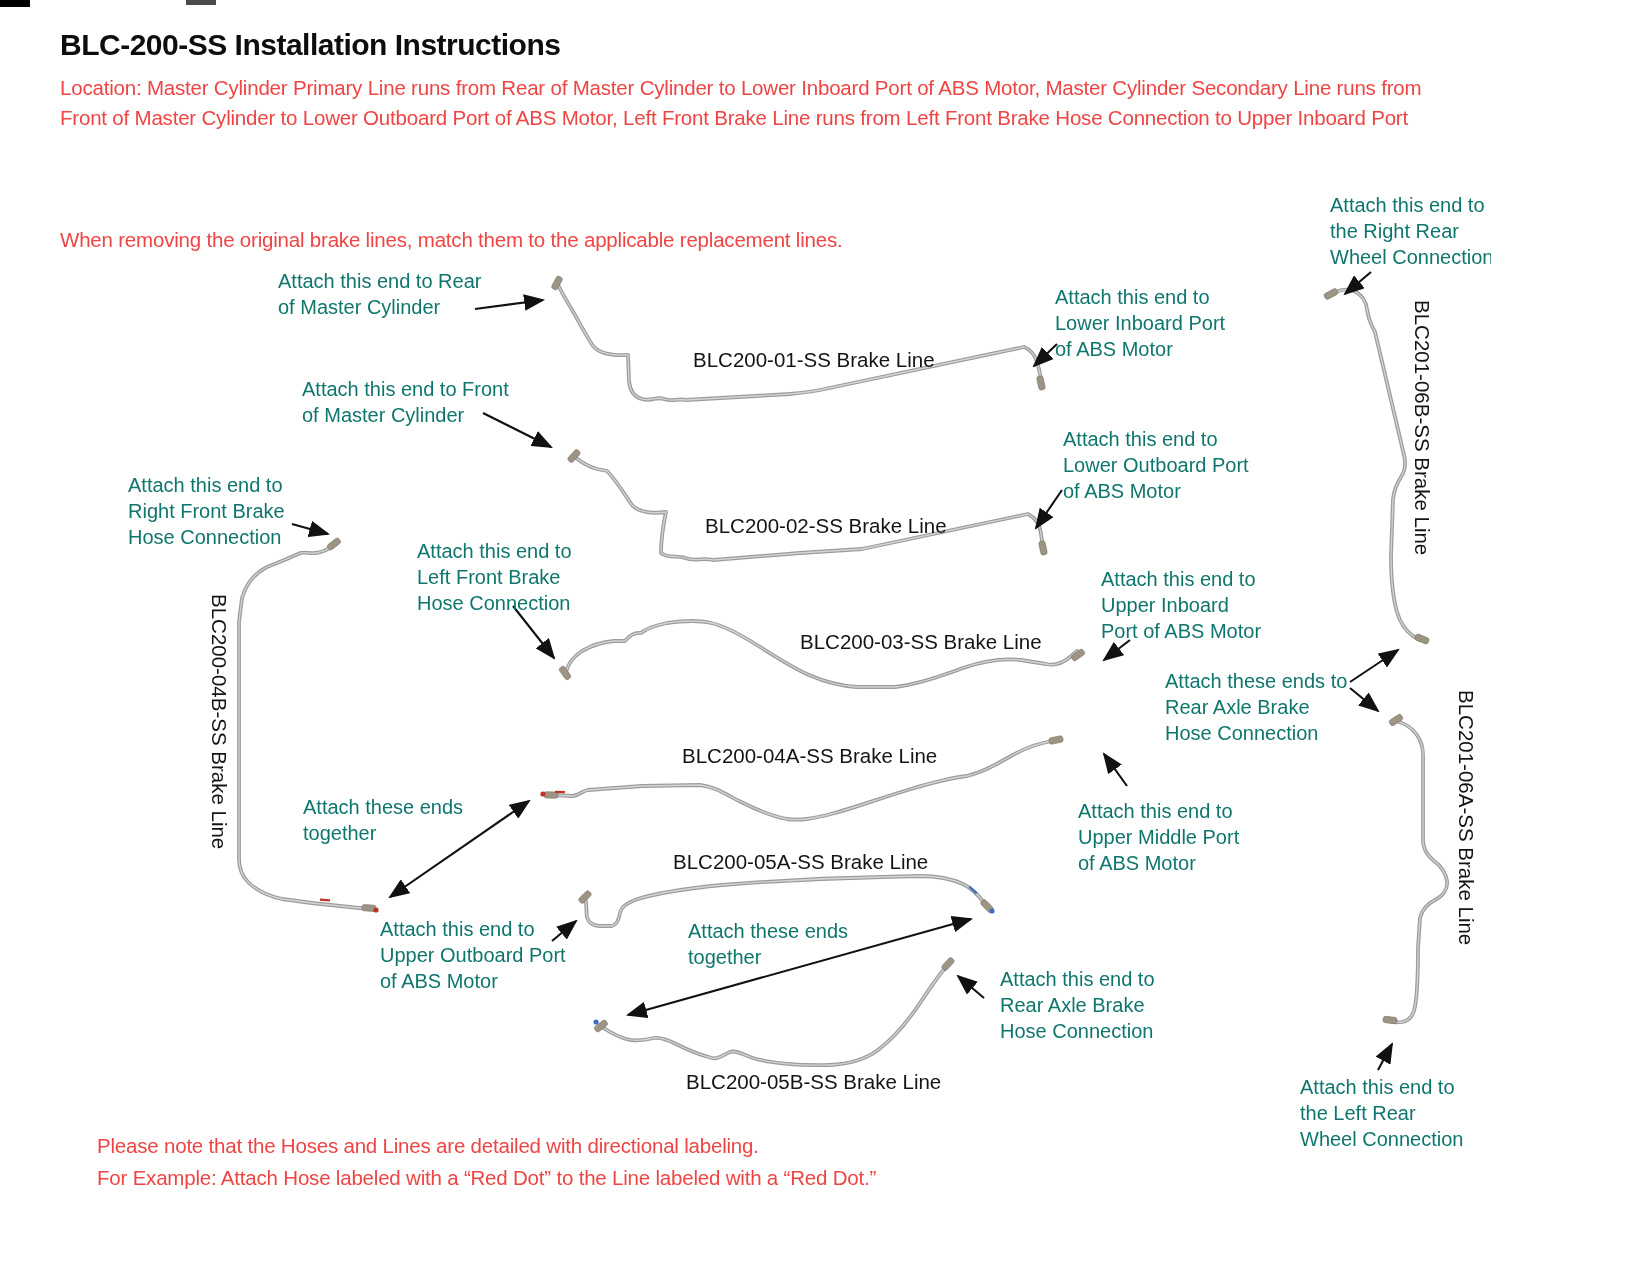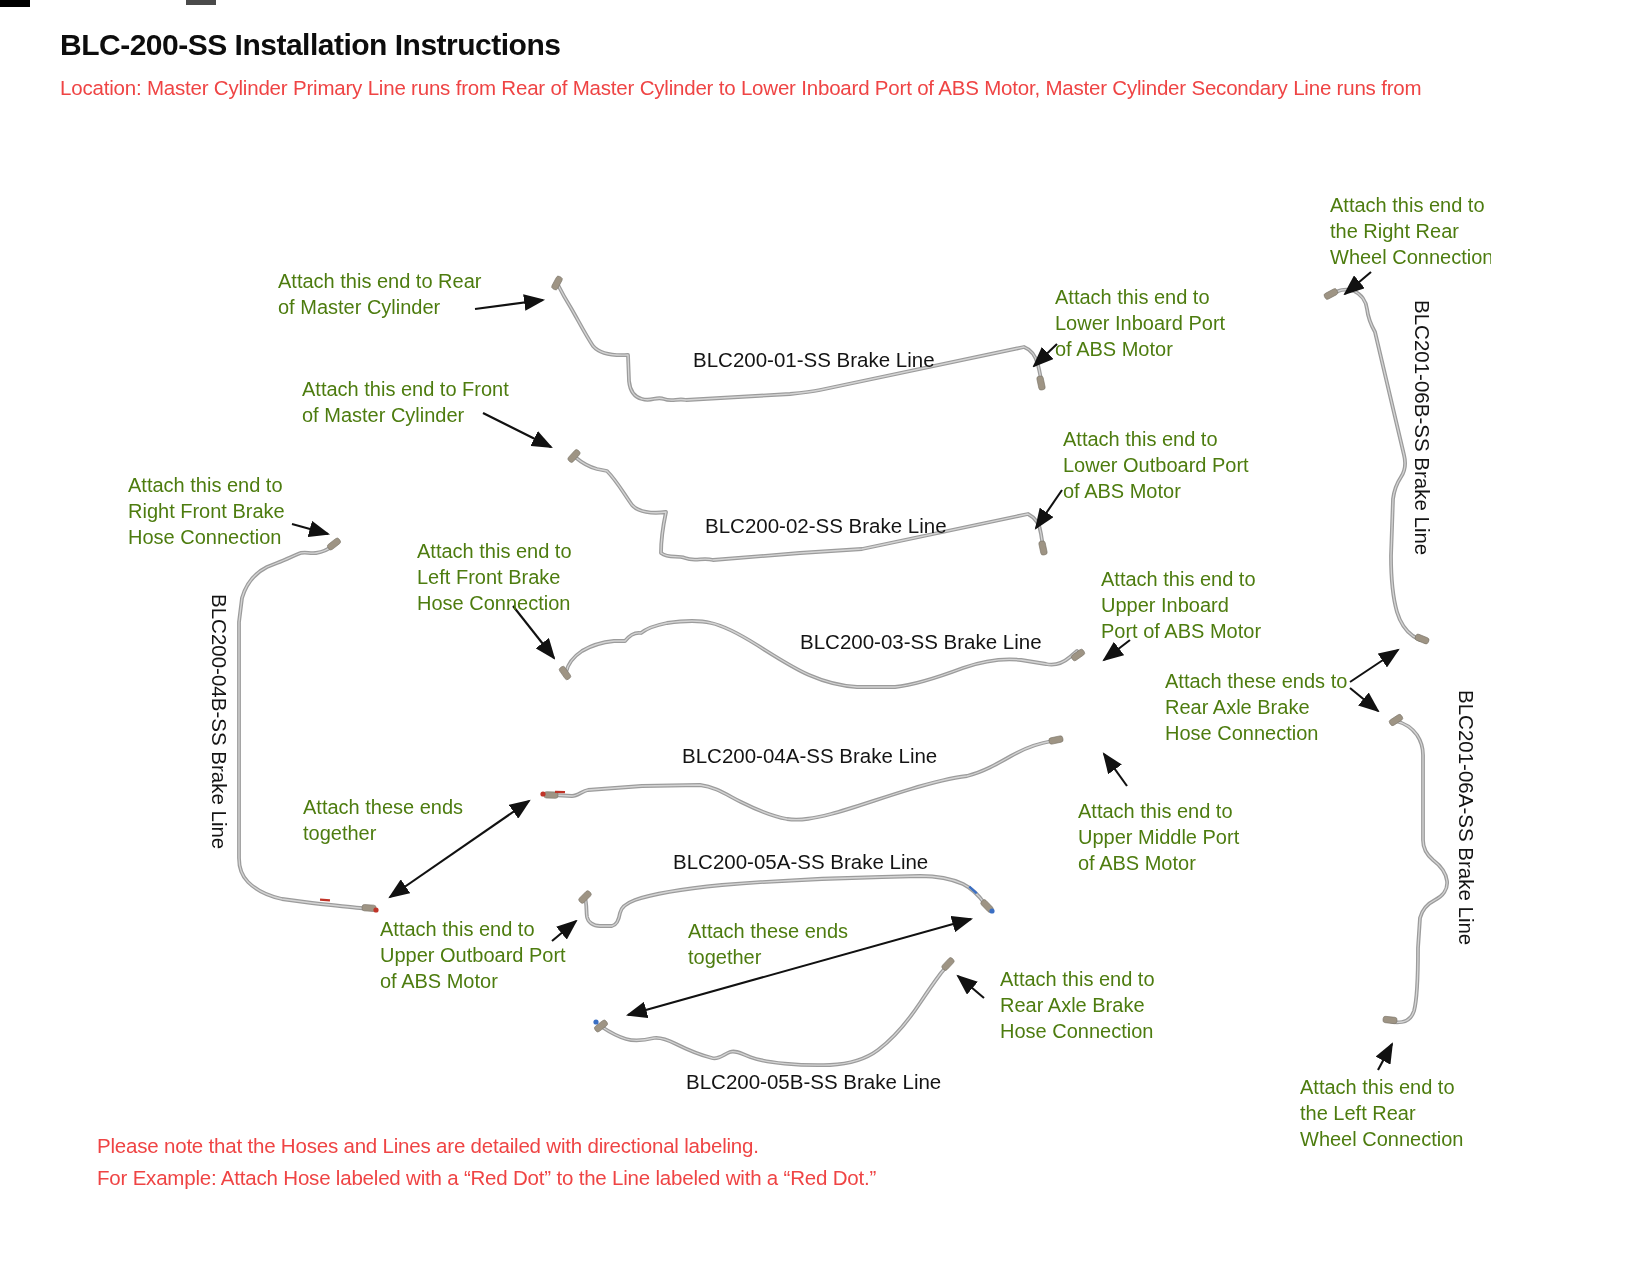--- a/index.html
+++ b/index.html
@@ -1,39 +1,41 @@
 <!DOCTYPE html>
 <html><head>
 <meta charset="utf-8">
 <style>
   html,body{margin:0;padding:0;background:#ffffff;}
   .page{position:relative;width:1491px;height:1275px;background:#ffffff;overflow:hidden;
         font-family:"Liberation Sans",sans-serif;color:#111;}
   .abs{position:absolute;white-space:nowrap;}
   .title{font-size:30px;font-weight:700;letter-spacing:-0.5px;color:#0d0d0d;}
   .para{font-size:20.5px;font-weight:400;letter-spacing:-0.2px;color:#ef4444;}
-  .ann{position:absolute;font-size:20px;line-height:26px;color:#4d7c0f;}
+  .ann{position:absolute;font-size:20px;line-height:26px;color:#0f766e;}
   .ann div{white-space:nowrap;}
   .lbl{position:absolute;font-size:20.5px;color:#141414;white-space:nowrap;}
   .vert{transform:rotate(90deg);transform-origin:0 0;}
   .mark1{position:absolute;left:0;top:0;width:30px;height:7px;background:#000;}
   .mark2{position:absolute;left:186px;top:0;width:30px;height:5px;background:#4a4a4a;}
   svg.diagram{position:absolute;left:0;top:0;}
   .arr{stroke:#111;stroke-width:2.1;}
 </style>
 </head>
 <body>
 
 <div class="page">
 
   <div class="mark1"></div>
   <div class="mark2"></div>
 
   <div class="abs title" style="left:60px;top:28px">BLC-200-SS Installation Instructions</div>
   <div class="abs para" style="left:60px;top:76px">Location: Master Cylinder Primary Line runs from Rear of Master Cylinder to Lower Inboard Port of ABS Motor, Master Cylinder Secondary Line runs from</div>
+  <div class="abs para" style="left:60px;top:106px">Front of Master Cylinder to Lower Outboard Port of ABS Motor, Left Front Brake Line runs from Left Front Brake Hose Connection to Upper Inboard Port</div>
+  <div class="abs para" style="left:60px;top:228px">When removing the original brake lines, match them to the applicable replacement lines.</div>
 
   <svg class="diagram" width="1650" height="1275" viewBox="0 0 1650 1275" xmlns="http://www.w3.org/2000/svg" xmlns:xlink="http://www.w3.org/1999/xlink">
     <defs>
       <marker id="ah" markerWidth="10" markerHeight="8" refX="9" refY="4" orient="auto-start-reverse">
         <path d="M0,0 L10,4 L0,8 Z" fill="#111111"></path>
       </marker>
       <path id="p01" d="M 557 283 C 561 291 566 300 571 308 C 578 320 585 334 593 346 C 599 353 611 356 628 355 L 629 381 C 630 391 634 397 642 399 C 652 402 656 396 664 399 C 672 402 678 398 686 400 L 790 394 C 800 393 810 392 820 390 L 1024 347 C 1032 350 1036 357 1038 365 C 1040 373 1041 378 1041 382"></path>
       <path id="p02" d="M 575 457 C 581 462 589 467 597 469 L 607 471 C 617 481 624 494 632 505 C 638 512 652 514 666 512 C 663 526 661 541 661 553 C 669 559 677 555 685 558 C 695 562 703 557 713 560 L 800 553 L 862 549 L 1028 514 C 1036 518 1040 526 1041 534 C 1042 541 1043 545 1043 548"></path>
       <path id="p03" d="M 566 672 C 568 664 573 657 582 651 C 592 645 604 642 614 641 L 625 641 C 629 636 635 632 641 633 C 647 628 657 625 667 623 C 681 621 699 620 711 623 C 725 626 741 635 757 645 C 773 655 791 667 809 675 C 825 682 841 686 857 687 L 895 687 C 915 685 939 677 963 668 C 983 661 1003 658 1021 660 L 1046 664 C 1055 666 1063 663 1070 657 L 1077 651"></path>
       <path id="p04b" d="M 334 545 C 329 549 323 552 316 553 C 309 554 304 551 298 554 C 291 557 285 560 277 563 L 267 567 C 255 573 246 584 242 598 L 239 622 L 239 858 C 239 867 242 876 248 882 C 256 890 268 896 282 899 L 312 903 C 330 905 348 907 360 908 L 368 909"></path>

